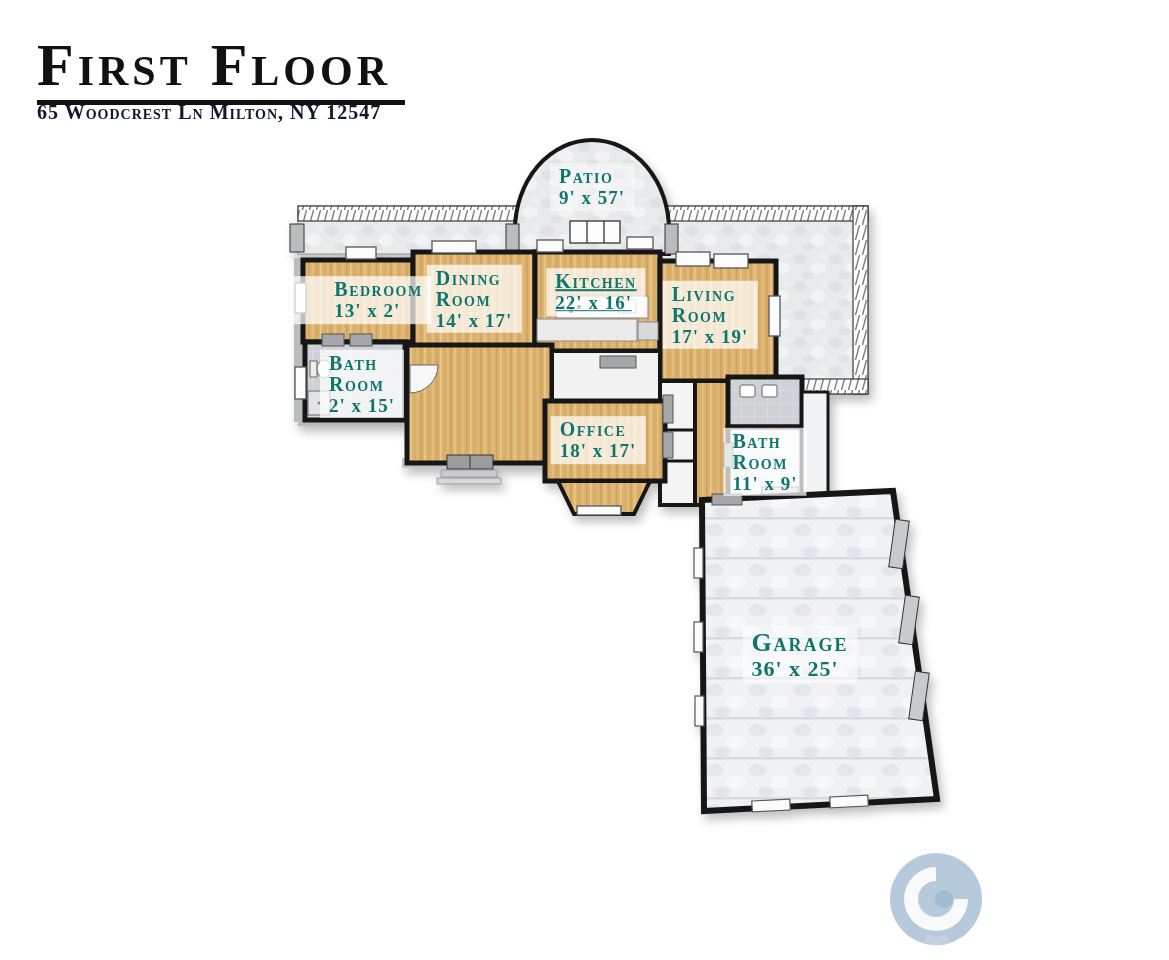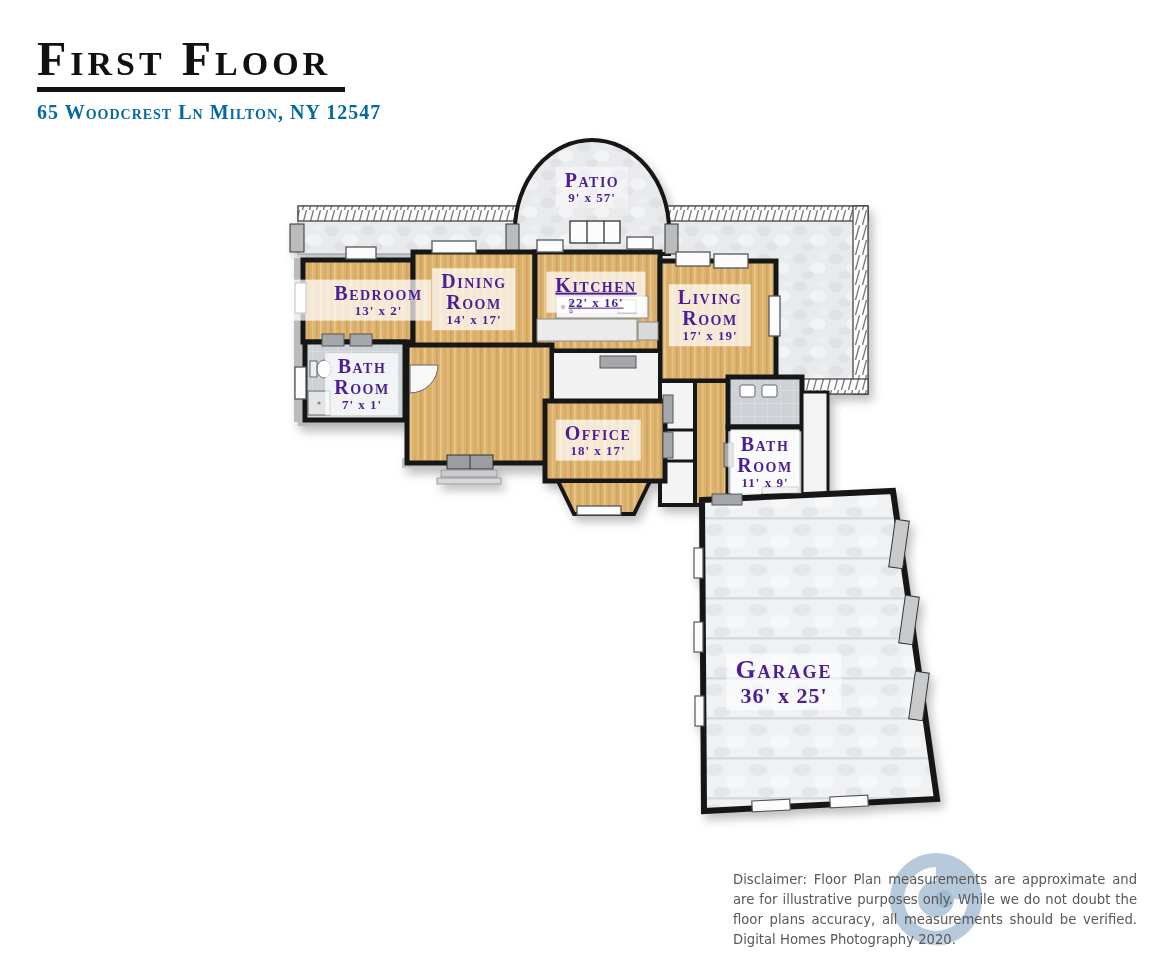--- a/index.html
+++ b/index.html
@@ -1,32 +1,32 @@
 <!DOCTYPE html>
 <html><head>
 <meta charset="utf-8">
 <style>
   html,body{margin:0;padding:0;background:#ffffff;}
   .canvas{position:relative;width:1169px;height:960px;background:#ffffff;overflow:hidden;
           font-family:"Liberation Serif",serif;}
   
   .title{position:absolute;left:37px;top:34px;font-family:"Liberation Serif",serif;
-         font-weight:bold;font-variant:small-caps;font-size:48px;line-height:1.05;
+         font-weight:bold;font-variant:small-caps;font-size:60px;line-height:1.05;
          letter-spacing:4px;color:#111;border-bottom:5px solid #111;
          padding:0 14px 3px 0;display:inline-block;text-align:right;}
   .address{position:absolute;left:37px;top:101px;font-family:"Liberation Serif",serif;
-           font-weight:bold;font-variant:small-caps;font-size:20px;letter-spacing:1px;color:#0369a1;}
+           font-weight:bold;font-variant:small-caps;font-size:20px;letter-spacing:1px;color:#0f172a;}
   
   .plan{position:absolute;left:0;top:0;}
   
-  .room-label{position:absolute;transform:translate(-50%,-50%);text-align:center;
-              background:rgba(255,255,255,0.72);padding:3px 9px 2px 9px;color:#4c1d95;}
+  .room-label{position:absolute;transform:translate(-50%,-50%);text-align:left;
+              background:rgba(255,255,255,0.72);padding:3px 9px 2px 9px;color:#0f766e;}
   .rl-name{font-variant:small-caps;font-weight:bold;font-size:20px;line-height:1.04;
            letter-spacing:1.5px;white-space:pre-line;}
-  .rl-dims{font-size:13px;font-weight:bold;line-height:1.15;letter-spacing:1px;}
+  .rl-dims{font-size:19px;font-weight:bold;line-height:1.15;letter-spacing:1px;}
   .room-label.patio{background:rgba(255,255,255,0.45);}
   .room-label.garage{background:rgba(255,255,255,0.55);}
   .room-label.garage .rl-name{font-size:26px;letter-spacing:2px;}
   .room-label.garage .rl-dims{font-size:22px;}
   
   .watermark{position:absolute;left:884px;top:853px;width:104px;height:96px;z-index:0;}
   .disclaimer{position:absolute;left:733px;top:870px;width:404px;z-index:1;
               font-family:"DejaVu Sans",sans-serif;font-size:13.2px;line-height:20px;
               color:#58585a;text-align:justify;}
 </style>
@@ -233,39 +233,38 @@
     <div class="rl-dims">22' x 16'</div>
   </div>
   <div class="room-label" style="left:710px;top:315px;">
     <div class="rl-name">Living
 Room</div>
     <div class="rl-dims">17' x 19'</div>
   </div>
   <div class="room-label" style="left:362px;top:384px;">
     <div class="rl-name">Bath
 Room</div>
-    <div class="rl-dims">7' x 1'</div>
+    <div class="rl-dims">2' x 15'</div>
   </div>
   <div class="room-label" style="left:598px;top:440px;">
     <div class="rl-name">Office</div>
     <div class="rl-dims">18' x 17'</div>
   </div>
   <div class="room-label" style="left:765px;top:462px;">
     <div class="rl-name">Bath
 Room</div>
     <div class="rl-dims">11' x 9'</div>
   </div>
-  <div class="room-label garage" style="left:784px;top:655px;margin-top:27px;">
+  <div class="room-label garage" style="left:800px;top:655px;">
     <div class="rl-name">Garage</div>
     <div class="rl-dims">36' x 25'</div>
   </div>
 
   <div class="watermark">
     <svg width="104" height="96" viewBox="0 0 104 96">
       <circle cx="52" cy="46" r="46" fill="#b7cadb"></circle>
       <path d="M52,14 A32,32 0 1 0 84,46 L70,46 A18,18 0 1 1 52,28 Z" fill="#ffffff" opacity="0.9"></path>
       <circle cx="60" cy="46" r="9" fill="#a2bcd1"></circle>
       <path d="M40,88 q12,8 26,2 l-4,-8 q-10,4 -18,-1 Z" fill="#c3d3e1"></path>
     </svg>
   </div>
-  <div class="disclaimer">Disclaimer: Floor Plan measurements are approximate and are for illustrative purposes only. While we do not doubt the floor plans accuracy, all measurements should be verified. Digital Homes Photography 2020.</div>
 
 </div>
 
 </body></html>

